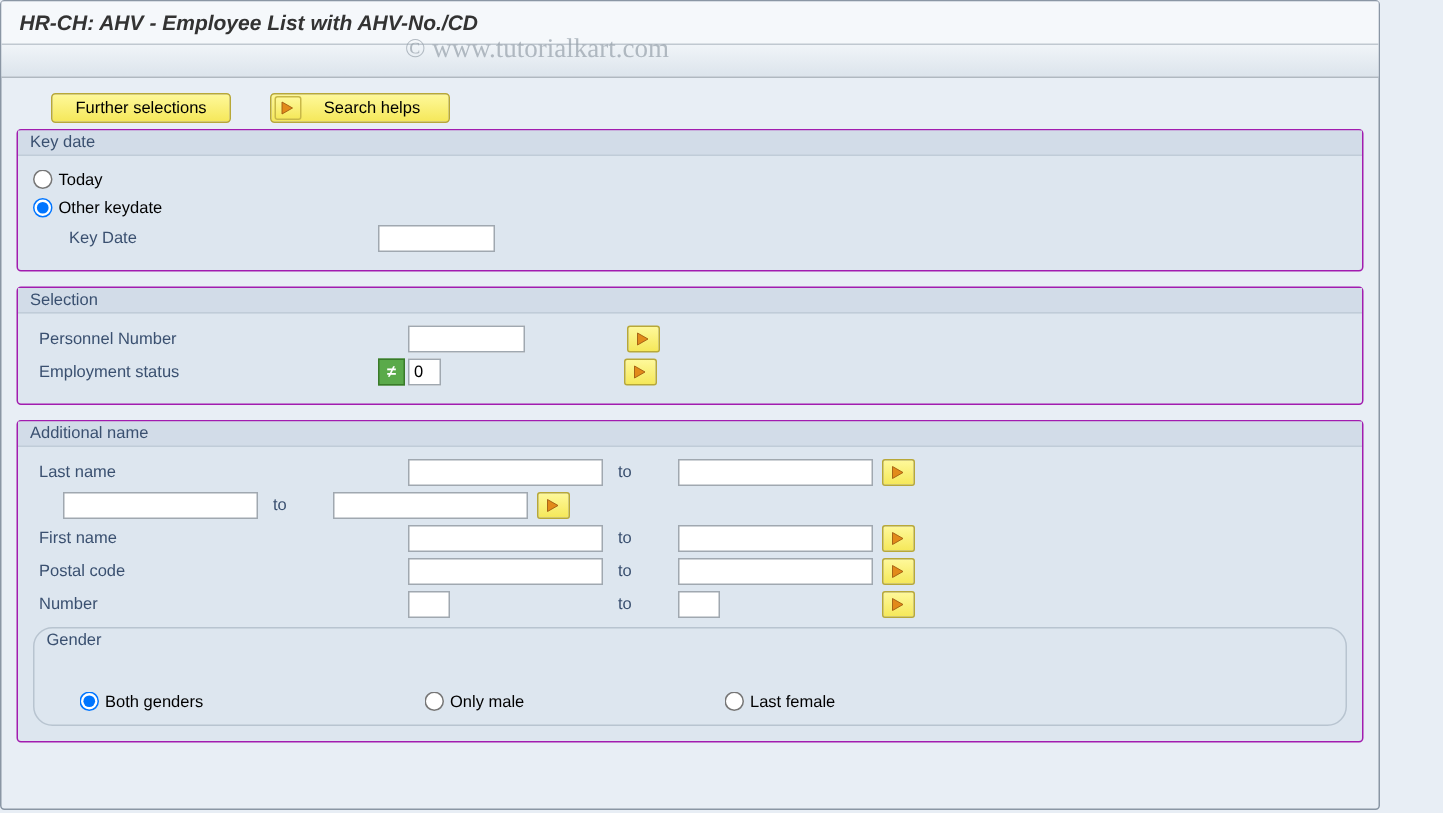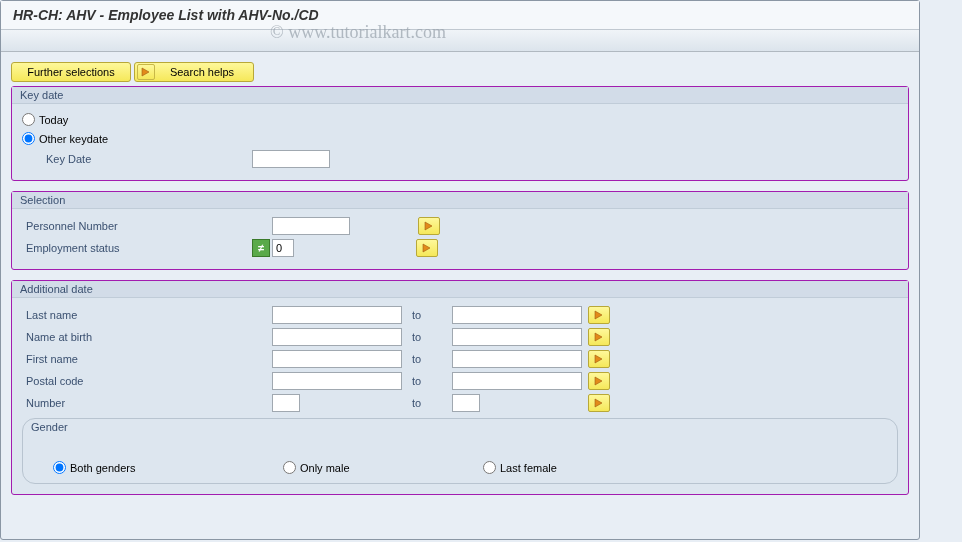--- a/index.html
+++ b/index.html
@@ -41,20 +41,21 @@
       padding: 2px 8px;
       font-size: 11px;
       cursor: pointer;
       height: 20px;
       display: flex;
       align-items: center;
       gap: 4px;
       min-width: 120px;
       justify-content: center;
       position: relative;
+      margin-left: 23px;
     }
     .sap-button.with-arrow {
       padding-left: 24px;
     }
     .arrow-prefix {
       position: absolute;
       left: 2px;
       top: 1px;
       width: 18px;
       height: 16px;
@@ -245,38 +246,37 @@
         <span class="arrow-after">
           <svg width="10" height="10" viewBox="0 0 10 10">
                 <path d="M1 1 L8 5 L1 9 Z" fill="#e28a1a" stroke="#a05a10" stroke-width="0.6"></path>
               </svg>
         </span>
       </div>
     </div>
   </div>
 
   <div class="group-box">
-    <div class="group-title">Additional date</div>
+    <div class="group-title">Additional name</div>
     <div class="group-body">
 
       <div class="field-row">
         <span class="field-label">Last name</span>
         <span style="width:20px"></span>
         <input type="text" class="w-wide" style="">
         <span class="to-label">to</span>
         <input type="text" class="w-wide" style="">
         <span class="arrow-after">
           <svg width="10" height="10" viewBox="0 0 10 10">
                 <path d="M1 1 L8 5 L1 9 Z" fill="#e28a1a" stroke="#a05a10" stroke-width="0.6"></path>
               </svg>
         </span>
       </div>
 
       <div class="field-row">
-        <span class="field-label">Name at birth</span>
         <span style="width:20px"></span>
         <input type="text" class="w-wide" style="">
         <span class="to-label">to</span>
         <input type="text" class="w-wide" style="">
         <span class="arrow-after">
           <svg width="10" height="10" viewBox="0 0 10 10">
                 <path d="M1 1 L8 5 L1 9 Z" fill="#e28a1a" stroke="#a05a10" stroke-width="0.6"></path>
               </svg>
         </span>
       </div>

